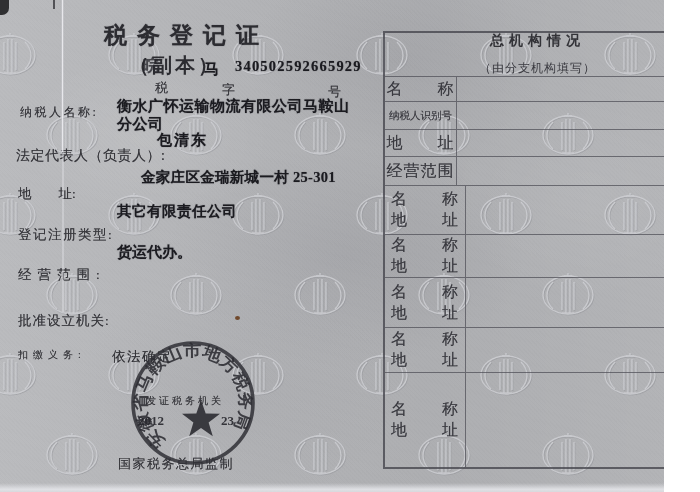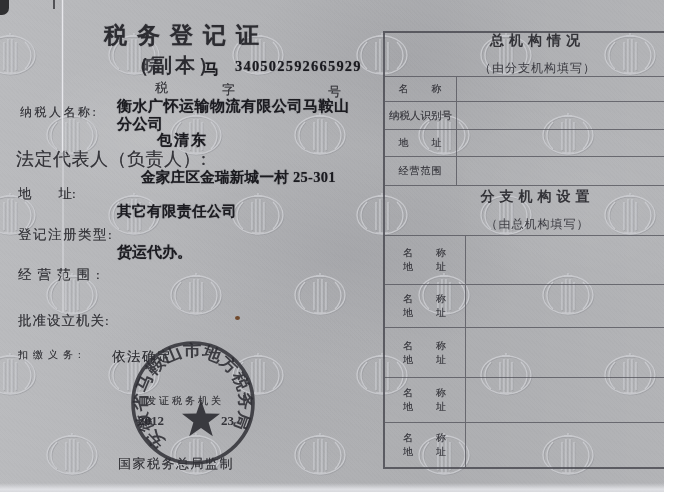--- a/index.html
+++ b/index.html
@@ -28,21 +28,21 @@
   .overlay-char{left:143px;top:56px;font-size:16px;color:#2a2a30;opacity:.8;}
   .series-char{left:204px;top:60px;font-size:15px;}
   .serial-number{left:235px;top:58px;font-size:14.5px;letter-spacing:1.2px;}
   .tpl-shui{left:155px;top:79px;font-size:13px;}
   .tpl-zi{left:222px;top:81px;font-size:13px;}
   .tpl-hao{left:328px;top:83px;font-size:13px;}
   .lbl-name{left:20px;top:104px;font-size:12px;letter-spacing:2.5px;}
   .val-name1{left:117px;top:97px;font-size:15px;letter-spacing:.5px;}
   .val-name2{left:117px;top:115px;font-size:15px;letter-spacing:.5px;}
   .val-legal{left:157px;top:131px;font-size:15px;letter-spacing:2px;}
-  .lbl-legal{left:16px;top:147px;font-size:18px;letter-spacing:.5px;}
+  .lbl-legal{left:16px;top:147px;font-size:14px;letter-spacing:.5px;}
   .val-addr{left:117px;top:168px;font-size:14.5px;letter-spacing:.3px;margin-left:24px;}
   .lbl-addr{left:18px;top:185px;font-size:13.5px;}
   .val-regtype{left:117px;top:202px;font-size:14.5px;letter-spacing:.5px;}
   .lbl-regtype{left:18px;top:226px;font-size:13.5px;letter-spacing:1.5px;}
   .val-scope{left:117px;top:243px;font-size:15px;}
   .lbl-scope{left:18px;top:266px;font-size:13.5px;letter-spacing:6px;}
   .lbl-approve{left:18px;top:312px;font-size:13.5px;letter-spacing:1px;}
   .lbl-withhold{left:18px;top:348px;font-size:10px;letter-spacing:5px;}
   .val-withhold{left:112px;top:348px;font-size:13.5px;letter-spacing:1.5px;color:#2e2e33;}
   .lbl-issuing{left:146px;top:394px;font-size:10px;letter-spacing:3px;z-index:2;}
@@ -54,21 +54,21 @@
           box-sizing:border-box;display:flex;flex-direction:column;z-index:2;}
   .trow{display:flex;box-sizing:border-box;border-bottom:1.5px solid rgba(80,80,88,.75);}
   .trow:last-child{border-bottom:none;flex:1;}
   .thead{flex-direction:column;align-items:center;justify-content:center;}
   .thead .t1{font-size:14px;font-weight:bold;letter-spacing:5px;color:#333338;}
   .thead .t2{font-size:12px;letter-spacing:1px;color:#3a3a40;margin-top:10px;}
   .lblcell{box-sizing:border-box;border-right:1.5px solid rgba(80,80,88,.75);
            display:flex;flex-direction:column;align-items:center;justify-content:center;}
   .s1 .lblcell{width:72px;}
   .s2 .lblcell{width:81px;}
-  .cell-label{font-size:10px;color:#3a3a40;letter-spacing:1px;text-shadow:0 0 .5px rgba(40,40,46,.5);}
+  .cell-label{font-size:16px;color:#3a3a40;letter-spacing:1px;text-shadow:0 0 .5px rgba(40,40,46,.5);}
   .cell-small{font-size:10.5px;letter-spacing:0;}
   .valcell{flex:1;}
   
   .corner-mark{left:0;top:0;width:9px;height:15px;background:#17171a;opacity:.85;border-radius:0 0 7px 0;z-index:4;}
   .edge-tick{left:53px;top:0;width:2px;height:9px;background:#26262b;opacity:.7;z-index:4;}
   .tr-tick{left:694px;top:0;width:6px;height:3px;background:#3a3a40;opacity:.6;z-index:4;}
   .crease{left:61px;top:0;width:3px;height:152px;z-index:4;
     background:linear-gradient(90deg, rgba(140,140,148,.25), rgba(240,240,244,.85) 50%, rgba(140,140,148,.2));}
   .crease2{left:62px;top:152px;width:2px;height:160px;background:rgba(235,235,240,.35);z-index:4;}
   .bottom-light{left:0;top:483px;width:700px;height:9px;z-index:4;
@@ -208,24 +208,20 @@
           <span class="cell-label">地　　址</span>
         </div>
       <div class="valcell"></div>
     </div>
     <div class="trow s1" style="height:29px;">
       <div class="lblcell">
           <span class="cell-label">经营范围</span>
         </div>
       <div class="valcell"></div>
     </div>
-    <div class="trow thead" style="height:50px;">
-      <div class="t1">分支机构设置</div>
-      <div class="t2">（由总机构填写）</div>
-    </div>
 
     <div class="trow s2" style="height:49px;">
       <div class="lblcell">
         <span class="cell-label">名　　称</span>
         <span class="cell-label">地　　址</span>
       </div>
       <div class="valcell"></div>
     </div>
     <div class="trow s2" style="height:43px;">
       <div class="lblcell">

